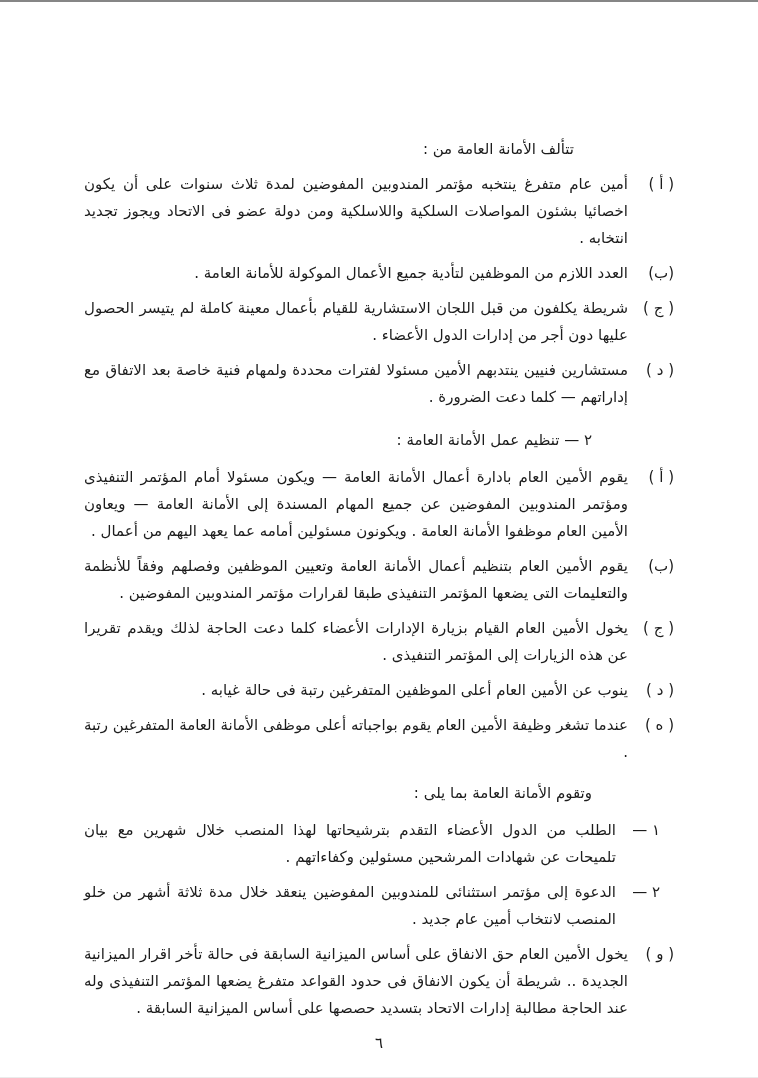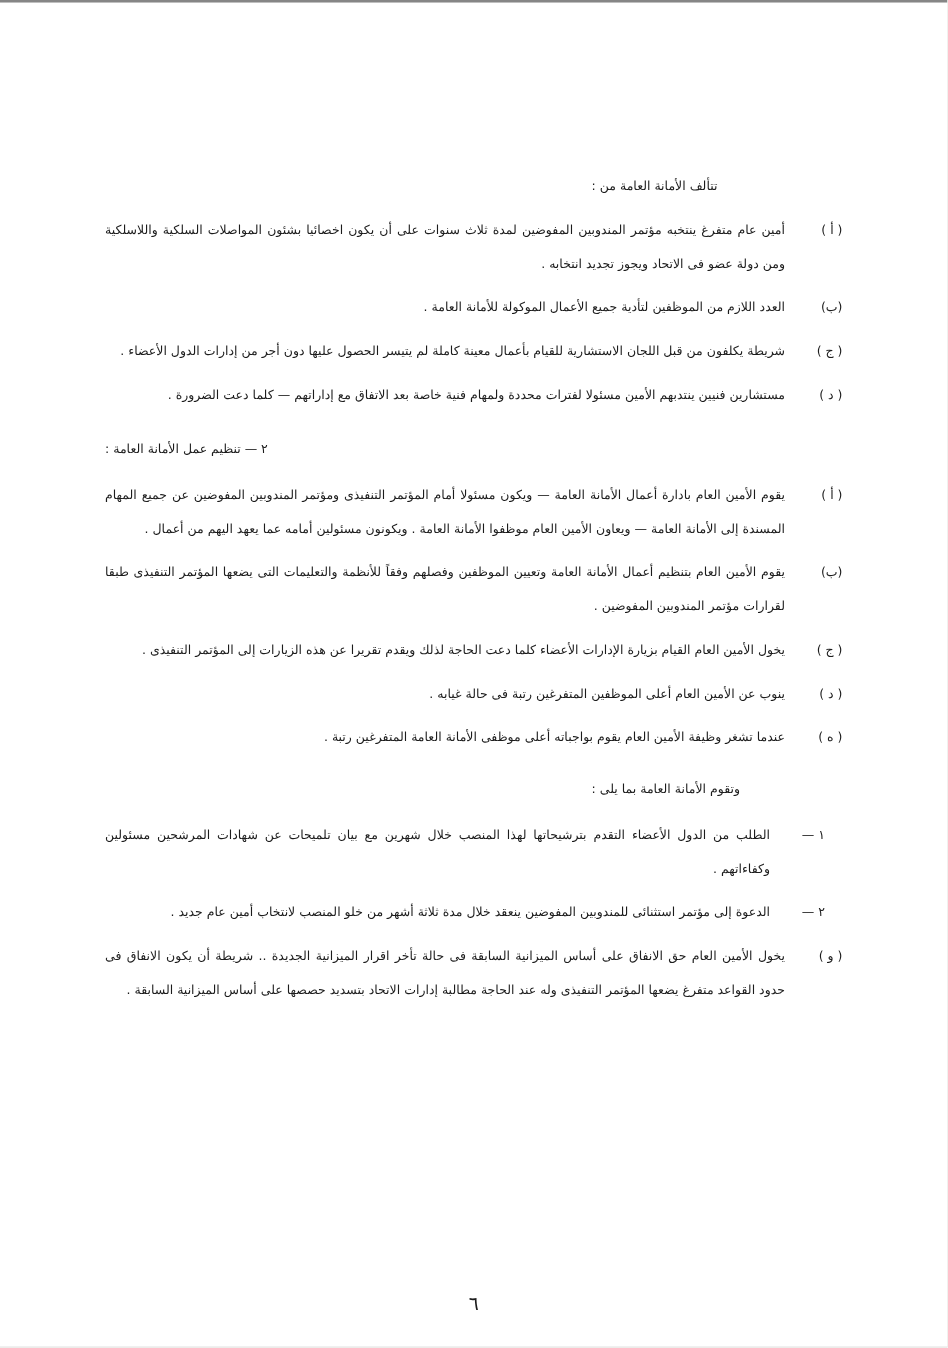--- a/index.html
+++ b/index.html
@@ -24,33 +24,33 @@
     top: 0; left: 0; right: 0;
     height: 2px;
     background: #3a3a3a;
     opacity: .55;
   }
   .content {
     position: absolute;
     top: 136px;
     right: 84px;
     left: 84px;
-    font-size: 10px;
+    font-size: 15px;
     line-height: 27px;
     text-align: justify;
   }
   .opener {
     margin: 0 0 8px 0;
     padding-right: 100px;
     text-align: right;
   }
   .section-heading {
     margin: 16px 0 10px 0;
     padding-right: 82px;
-    text-align: left;
+    text-align: right;
   }
   .duties-heading {
     margin: 14px 0 10px 0;
     padding-right: 82px;
     text-align: right;
   }
   .item {
     display: flex;
     margin: 0 0 8px 0;
   }

